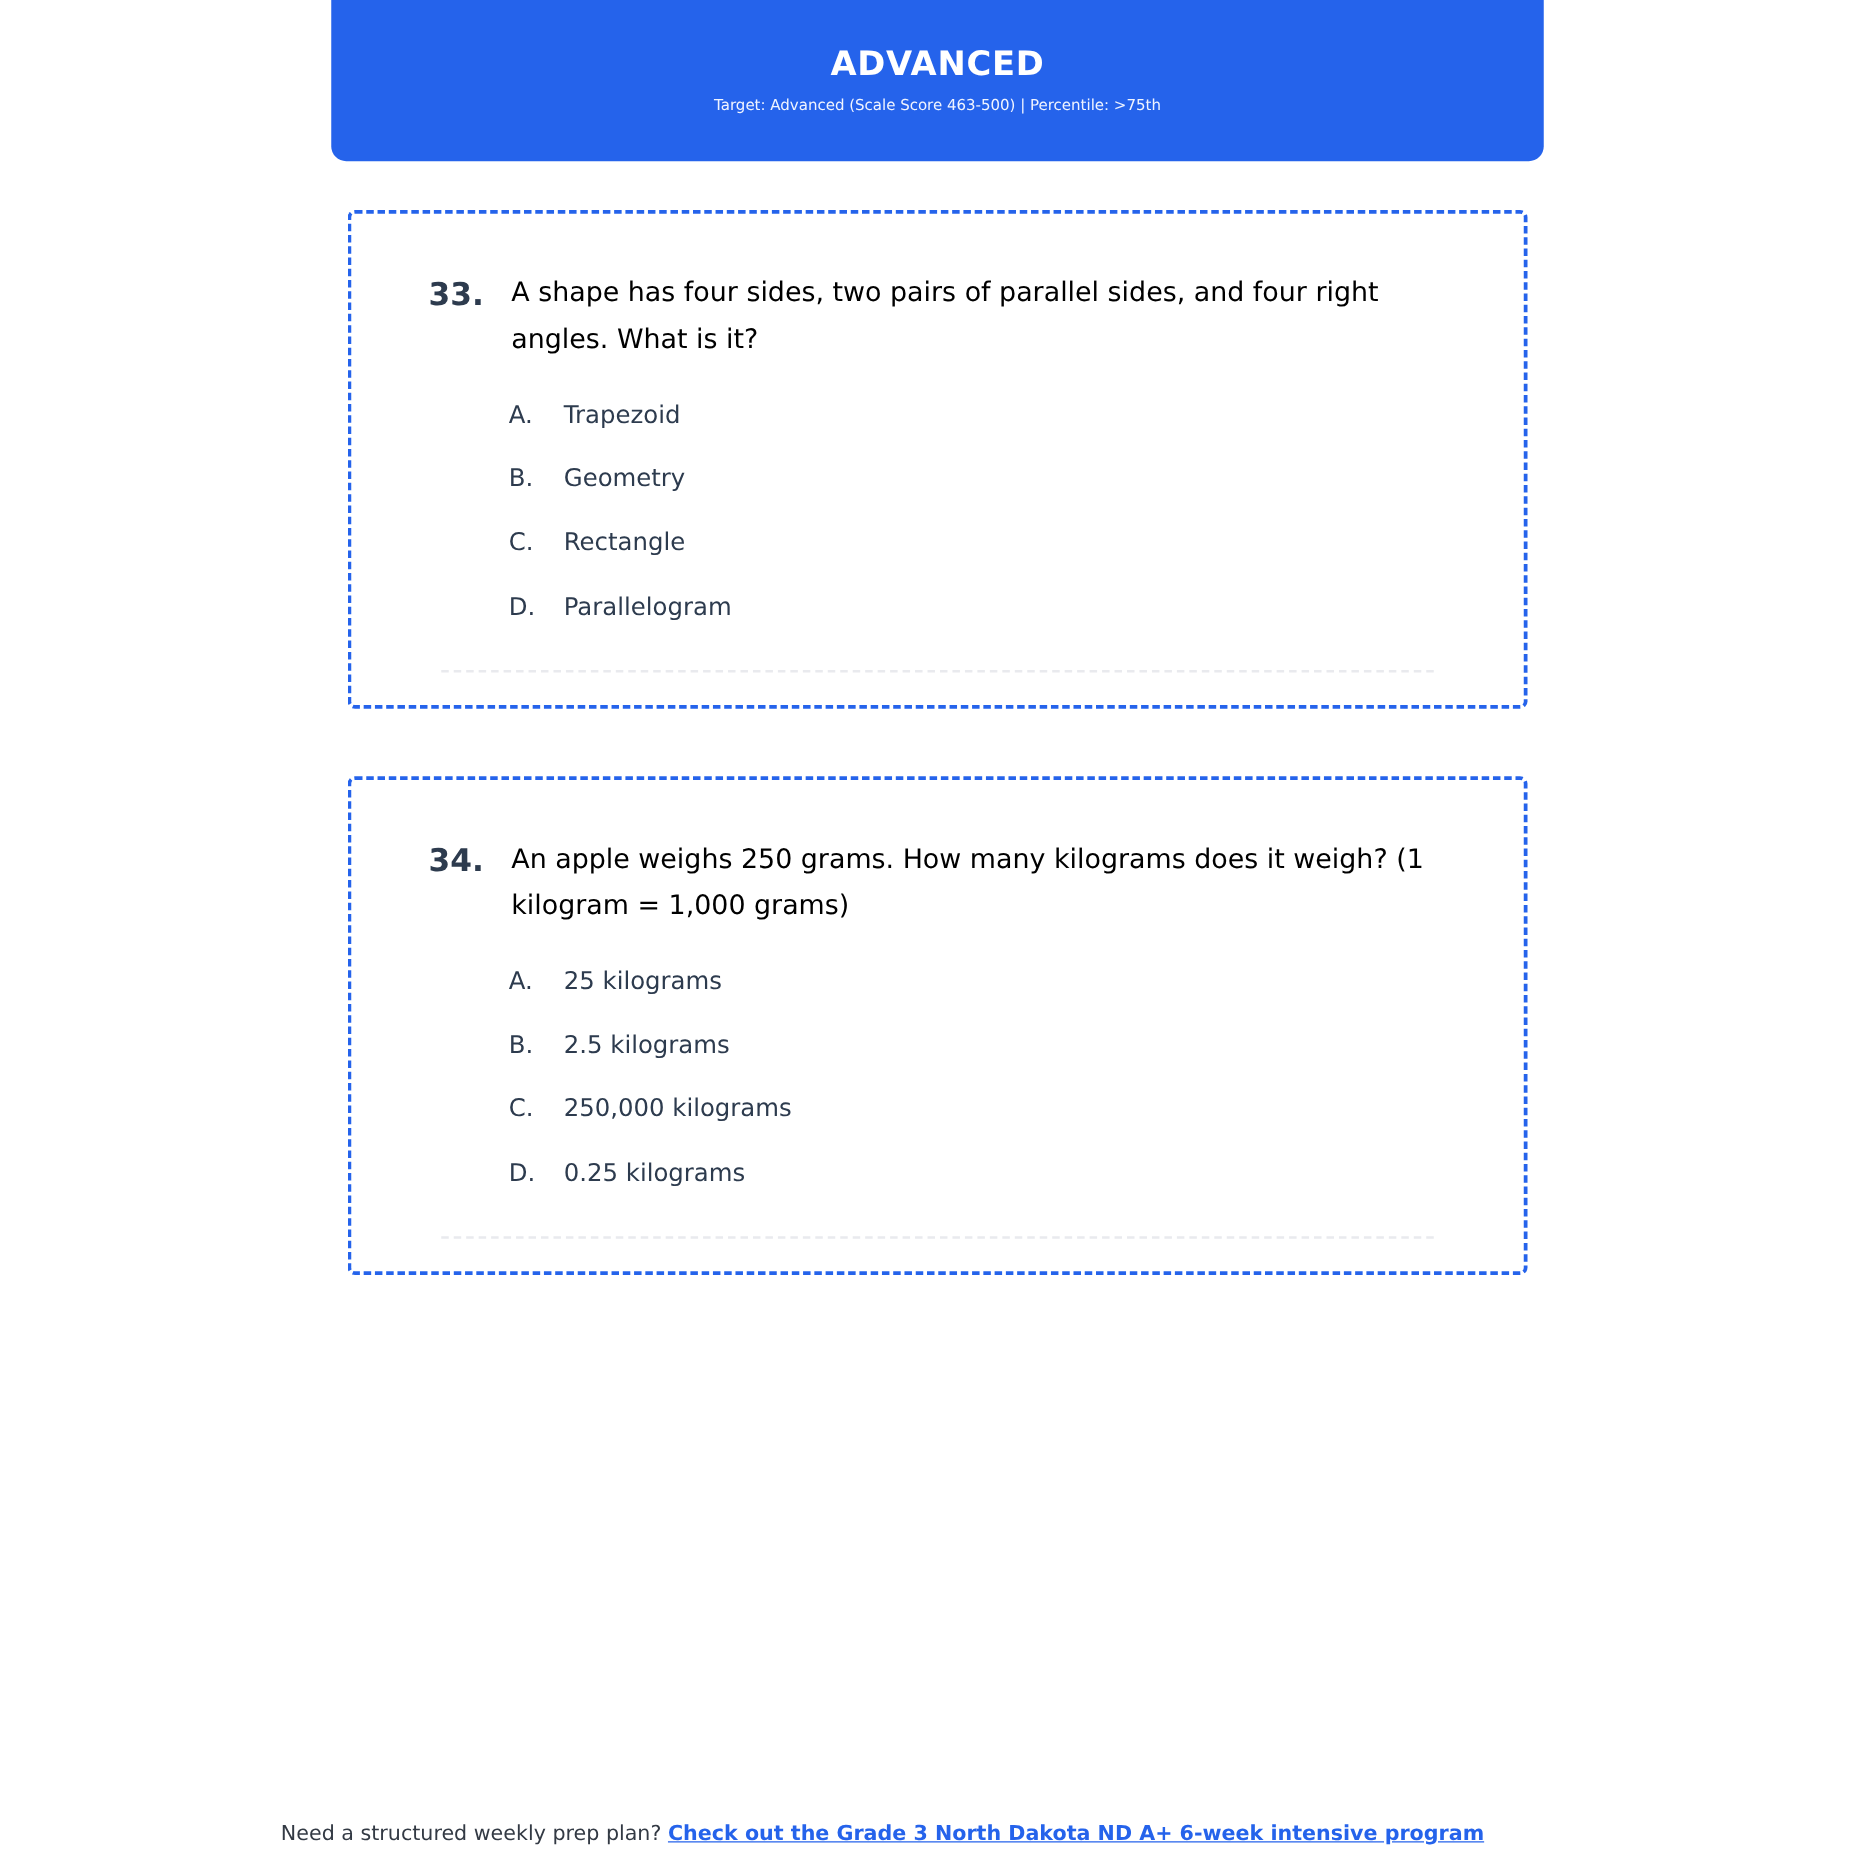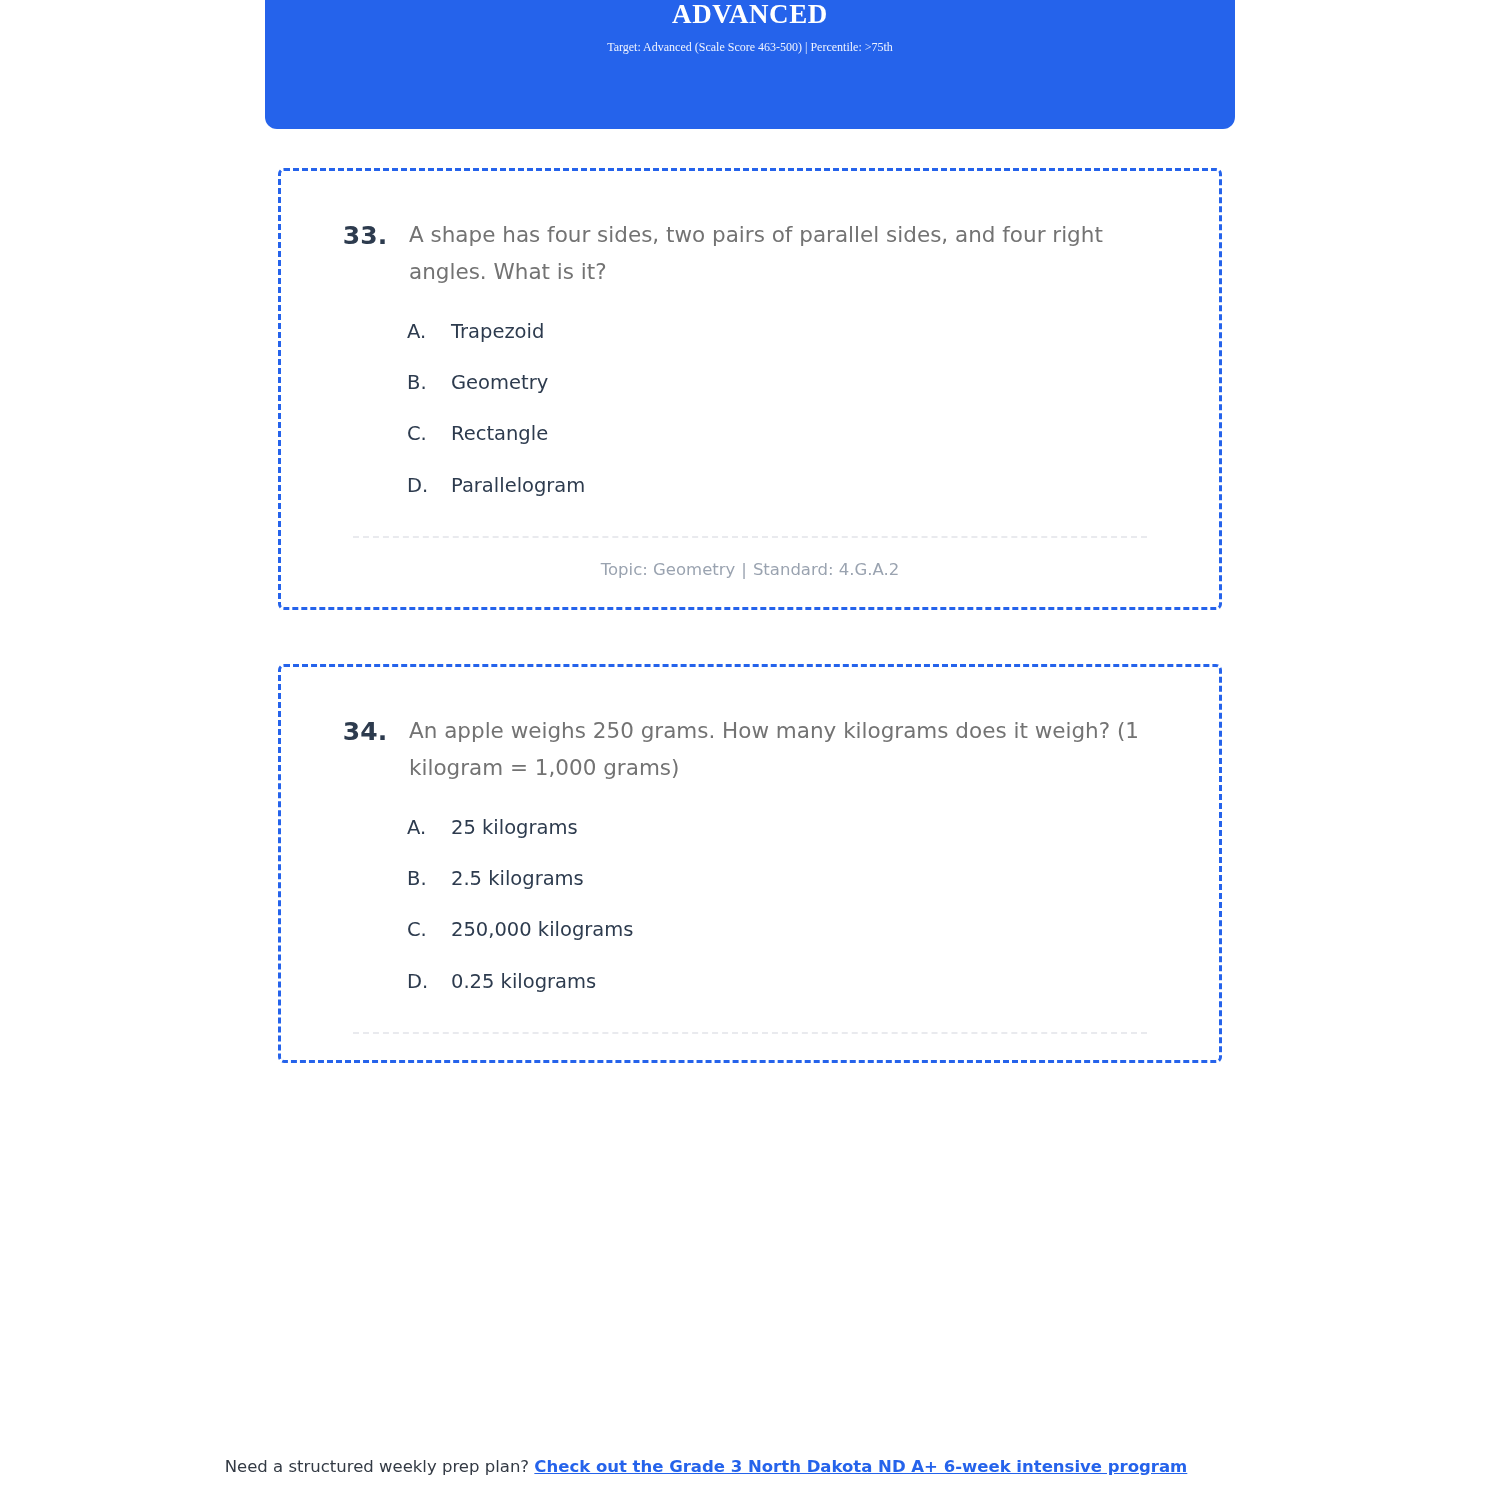--- a/index.html
+++ b/index.html
@@ -27,22 +27,22 @@
     left: 265px;
     top: 0px;
     width: 970px;
     height: 129px;
     background: #2563eb;
     border-radius: 0 0 12px 12px;
     box-sizing: border-box;
     display: flex;
     flex-direction: column;
     align-items: center;
+    justify-content: center;
     gap: 10px;
-    font-family: Liberation Serif, serif;
   }
   .banner-title {
     color: #ffffff;
     font-size: 27px;
     font-weight: bold;
     letter-spacing: 0.6px;
     line-height: 1.1;
   }
   .banner-sub {
     color: #f0f4ff;
@@ -77,21 +77,21 @@
     font-size: 25px;
     font-weight: bold;
     color: #2d3b4e;
     line-height: 1.5;
     text-align: center;
   }
   .qtext {
     flex: 1 1 auto;
     font-size: 21.5px;
     line-height: 1.72;
-    color: #737373;
+    color: #000000;
     padding-right: 10px;
   }
   .options {
     margin: 26px 0 0 86px;
     padding: 0;
     list-style: none;
   }
   .option {
     display: flex;
     align-items: baseline;
@@ -168,23 +168,20 @@
         <li class="option">
           <span class="opt-letter">C.</span>
           <span class="opt-text">Rectangle</span>
         </li>
         <li class="option">
           <span class="opt-letter">D.</span>
           <span class="opt-text">Parallelogram</span>
         </li>
       </ul>
       <hr class="divider">
-      <div class="meta">
-        <span>Topic: Geometry</span><span class="sep">|</span><span>Standard: 4.G.A.2</span>
-      </div>
     </div>
 
     <div class="qcard">
       <div class="qhead">
         <div class="qnum">34.</div>
         <div class="qtext">An apple weighs 250 grams. How many kilograms does it weigh? (1 kilogram = 1,000 grams)</div>
       </div>
       <ul class="options">
         <li class="option">
           <span class="opt-letter">A.</span>

